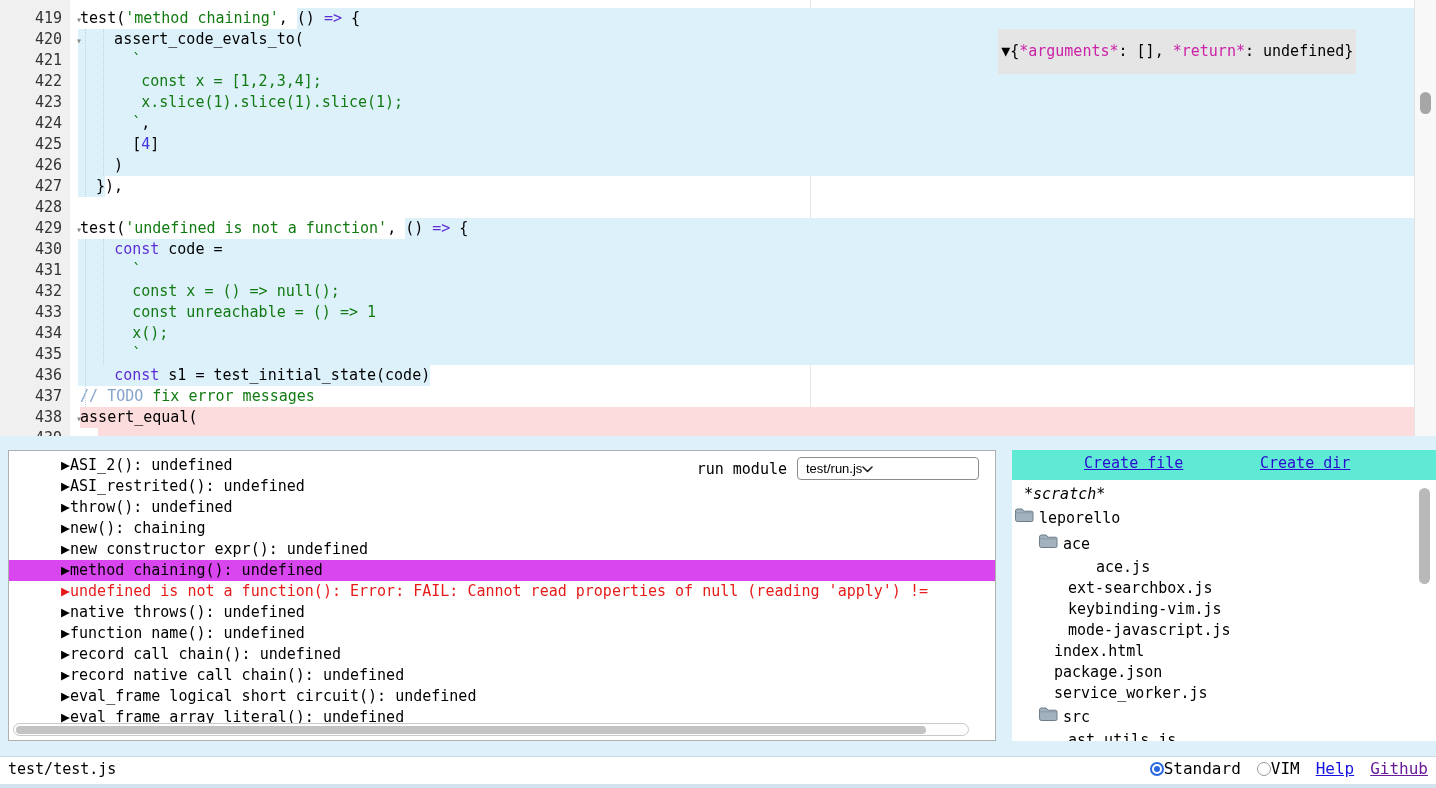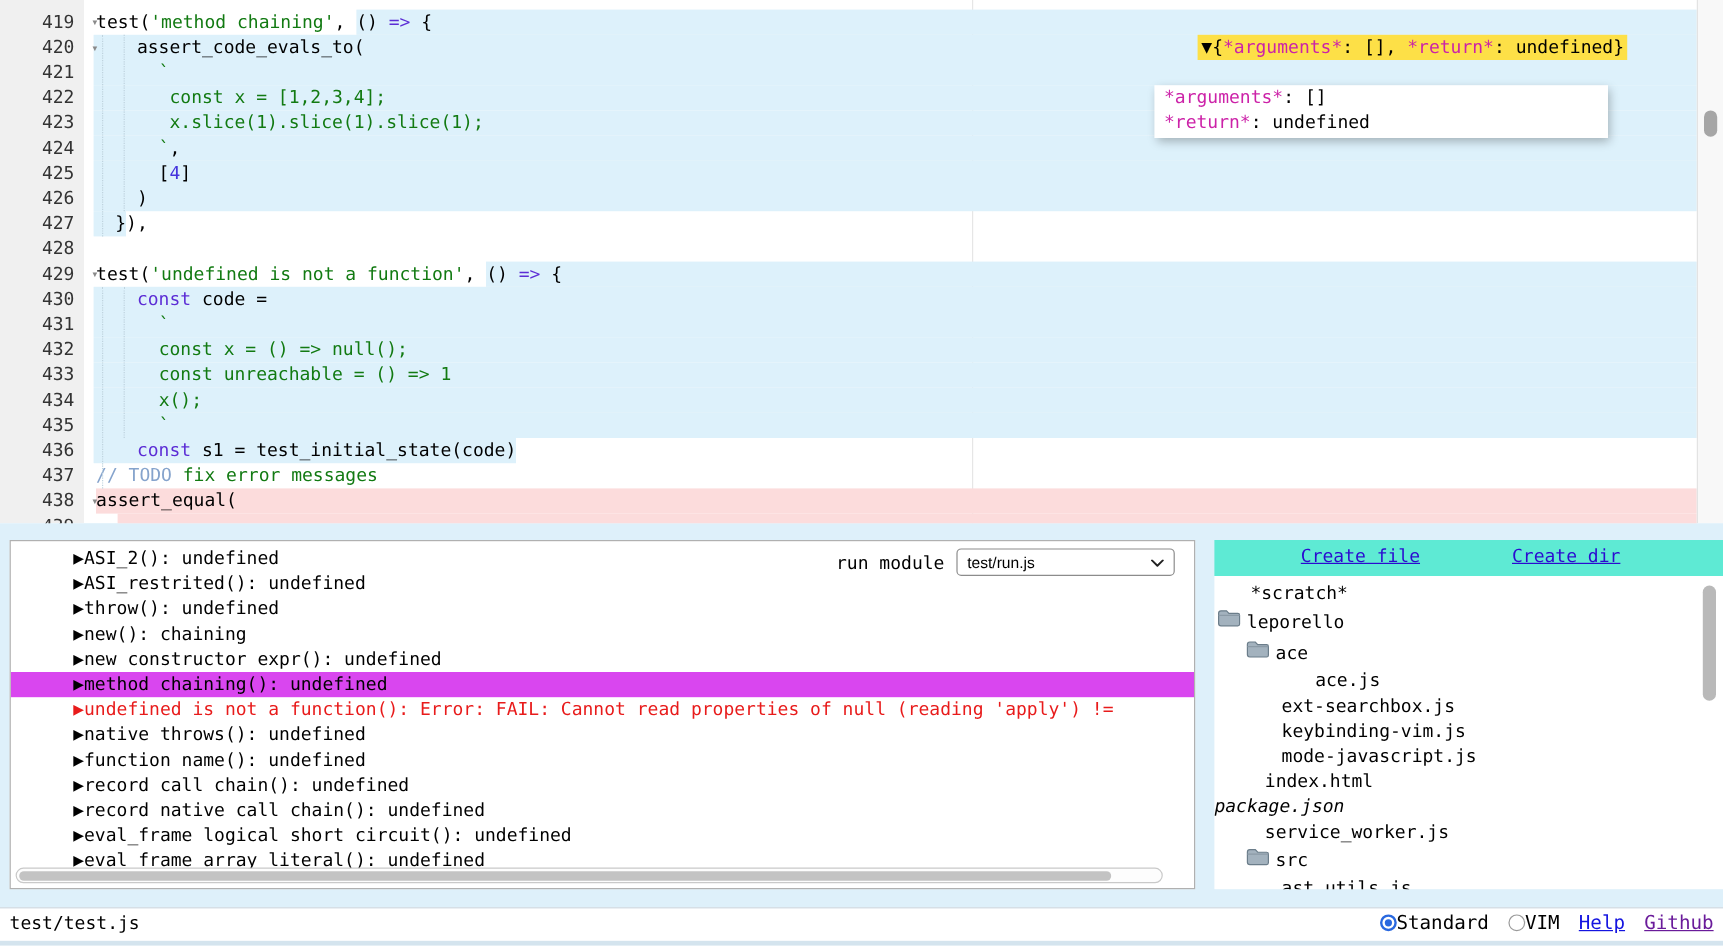--- a/index.html
+++ b/index.html
@@ -28,38 +28,38 @@
   .c-cb { color:#85a3cc; }
   .c-cg { color:#127a12; }
   .c-m { color:#cc22a8; }
 
   
   #ed-sb { position:absolute; left:1414px; top:0; width:22px; height:436px; background:#f8f8f8; border-left:1px solid #e3e3e3; z-index:6; }
   #ed-sb-thumb { position:absolute; left:5px; top:92px; width:11px; height:22px; background:#a6a6a6; border-radius:6px; }
 
   
   #tooltip { position:absolute; left:962px; top:8px; z-index:8; font-size:15px; line-height:21px; white-space:pre; }
-  #tooltip-header { display:inline-block; background:#fde047; padding:0 3px; }
+  #tooltip-header { display:inline-block; background:#e5e5e5; padding:12px 3px; }
   #tooltip-body { width:378px; background:#fff; box-shadow:2px 3px 8px rgba(0,0,0,.28); padding:0 0 2px 8px; }
   .tt-row { height:21px; }
 
   
   #bottom-bg { position:absolute; left:0; top:436px; width:1436px; height:320px; background:#def0fa; }
 
   
   #console { position:absolute; left:8px; top:450px; width:988px; height:291px; background:#fff; border:1px solid #b0b0b0; overflow:hidden; }
   #con-rows { padding-top:4px; }
   .con-row { height:21px; line-height:21px; font-size:15px; white-space:pre; padding-left:52px; color:#000; }
   .con-row.selected { background:#d946ef; }
   .con-row.error { color:#e81b1b; }
   #run-module { position:absolute; right:16px; top:6px; display:flex; align-items:center; gap:10px; }
   #run-module-label { font-size:15px; color:#000; }
   #run-module-select { width:182px; height:23px; border:1px solid #8c8c8c; border-radius:4px; background:#fff;
       font-family:"Liberation Sans","DejaVu Sans",sans-serif; font-size:13px; color:#000;
-      display:flex; align-items:center; padding:0 8px; justify-content:space-between; }
+      display:flex; align-items:center; padding:0 8px; justify-content:flex-start; }
   #con-hbar { position:absolute; left:4px; right:26px; bottom:4px; height:13px; background:#fdfdfd; border:1px solid #c9c9c9; border-radius:7px; }
   #con-hbar-thumb { position:absolute; left:2px; top:2px; height:8px; width:calc(100% - 44px); background:#c3c3c3; border-radius:4px; }
 
   
   #tree-header { position:absolute; left:1012px; top:450px; width:424px; height:30px; background:#5eead4; }
   #tree-header a { font-size:15px; text-decoration:underline; position:absolute; top:4px; }
   #create-file { left:72px; color:#2b0bd0; }
   #create-dir { left:248px; color:#2b0bd0; }
   #tree { position:absolute; left:1012px; top:480px; width:424px; height:261px; background:#fff; overflow:hidden; padding-top:4px; }
   .titem { line-height:21px; height:21px; font-size:15px; white-space:pre; color:#000; display:flex; align-items:center; }
@@ -130,21 +130,20 @@
       <div class="gut-row"><span>433</span></div>
       <div class="gut-row"><span>434</span></div>
       <div class="gut-row"><span>435</span></div>
       <div class="gut-row"><span>436</span></div>
       <div class="gut-row"><span>437</span></div>
       <div class="gut-row"><span>438</span><span class="fold">▾</span></div>
       <div class="gut-row"><span>439</span></div>
     </div>
   <div id="tooltip">
     <div id="tooltip-header"><span class="c-p">▼{</span><span class="c-m">*arguments*</span><span class="c-p">: [], </span><span class="c-m">*return*</span><span class="c-p">: undefined}</span></div>
-    <div id="tooltip-body"><div class="tt-row"><span class="c-m">*arguments*</span><span class="c-p">: []</span></div><div class="tt-row"><span class="c-m">*return*</span><span class="c-p">: undefined</span></div></div>
   </div>
   <div id="ed-sb">
     <div id="ed-sb-thumb"></div>
   </div>
 </div>
 
 <div id="bottom-bg"></div>
 
 <div id="console">
   <div id="con-rows">
@@ -176,35 +175,35 @@
   <div id="con-hbar">
     <div id="con-hbar-thumb"></div>
   </div>
 </div>
 
 <div id="tree-header">
   <a id="create-file" href="#">Create file</a>
   <a id="create-dir" href="#">Create dir</a>
 </div>
 <div id="tree">
-    <div class="titem file" style="padding-left: 30px;"><span>*scratch*</span></div>
+    <div class="titem file" style="padding-left: 12px; font-style: italic;"><span>*scratch*</span></div>
     <div class="titem folder" style="padding-left: 2px;"><span class="ticon"><svg width="20" height="16" viewBox="0 0 20 16">
           <path d="M1.5 4 q0-2 2-2 h4.6 l2 2.2 h7.4 q1.5 0 1.5 1.5 v7.3 q0 1.5 -1.5 1.5 h-14 q-2 0 -2-2 z" fill="#a3b2be" stroke="#6b7d8a" stroke-width="1"></path>
           <path d="M1.5 5.8 h17.5" stroke="#8b9aa6" stroke-width="1" fill="none"></path>
         </svg></span><span>leporello</span></div>
     <div class="titem folder" style="padding-left: 26px;"><span class="ticon"><svg width="20" height="16" viewBox="0 0 20 16">
           <path d="M1.5 4 q0-2 2-2 h4.6 l2 2.2 h7.4 q1.5 0 1.5 1.5 v7.3 q0 1.5 -1.5 1.5 h-14 q-2 0 -2-2 z" fill="#a3b2be" stroke="#6b7d8a" stroke-width="1"></path>
           <path d="M1.5 5.8 h17.5" stroke="#8b9aa6" stroke-width="1" fill="none"></path>
         </svg></span><span>ace</span></div>
     <div class="titem file" style="padding-left: 84px;"><span>ace.js</span></div>
     <div class="titem file" style="padding-left: 56px;"><span>ext-searchbox.js</span></div>
     <div class="titem file" style="padding-left: 56px;"><span>keybinding-vim.js</span></div>
     <div class="titem file" style="padding-left: 56px;"><span>mode-javascript.js</span></div>
     <div class="titem file" style="padding-left: 42px;"><span>index.html</span></div>
-    <div class="titem file" style=" font-style: italic;"><span>package.json</span></div>
+    <div class="titem file" style="padding-left: 42px;"><span>package.json</span></div>
     <div class="titem file" style="padding-left: 42px;"><span>service_worker.js</span></div>
     <div class="titem folder" style="padding-left: 26px;"><span class="ticon"><svg width="20" height="16" viewBox="0 0 20 16">
           <path d="M1.5 4 q0-2 2-2 h4.6 l2 2.2 h7.4 q1.5 0 1.5 1.5 v7.3 q0 1.5 -1.5 1.5 h-14 q-2 0 -2-2 z" fill="#a3b2be" stroke="#6b7d8a" stroke-width="1"></path>
           <path d="M1.5 5.8 h17.5" stroke="#8b9aa6" stroke-width="1" fill="none"></path>
         </svg></span><span>src</span></div>
     <div class="titem file" style="padding-left: 56px;"><span>ast_utils.js</span></div>
   </div>
 <div id="tree-sb-thumb"></div>
 
 <div id="statusbar">

